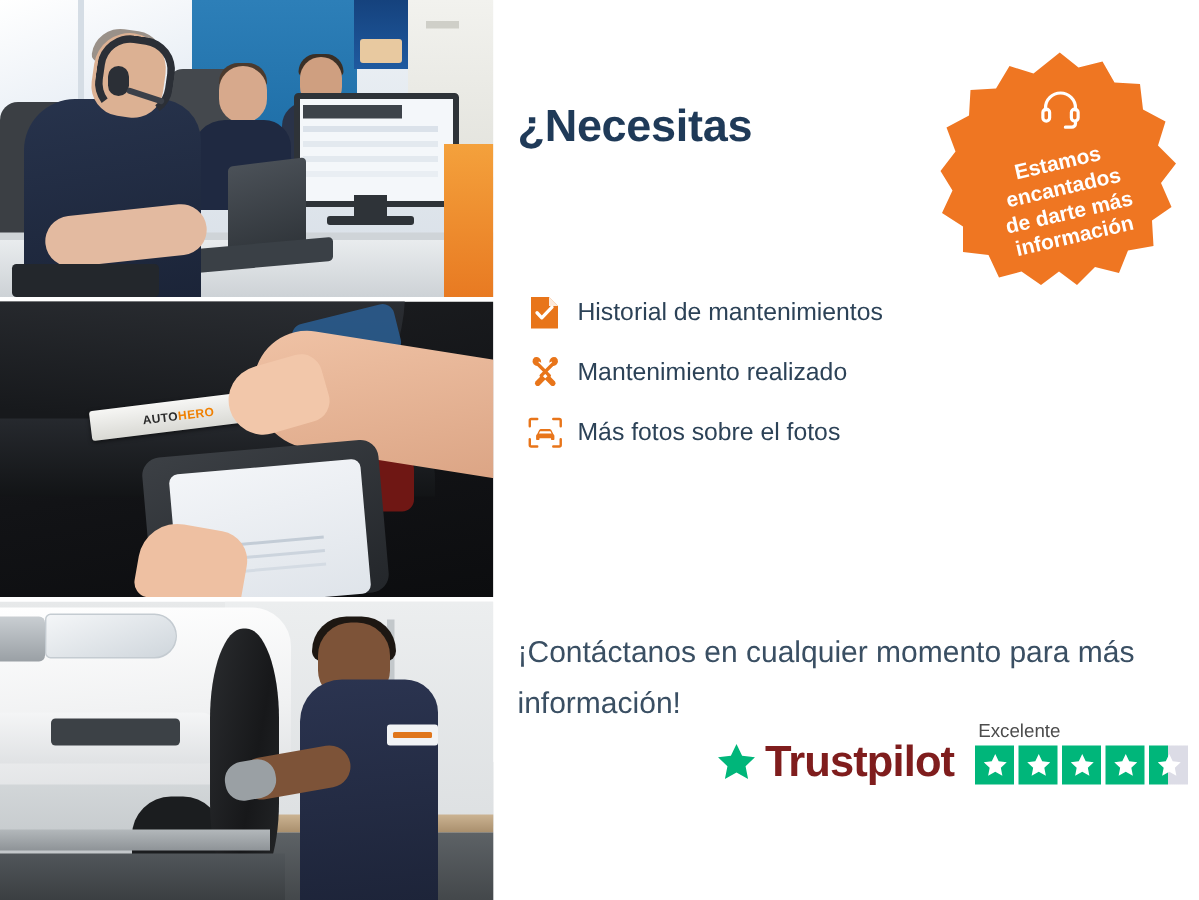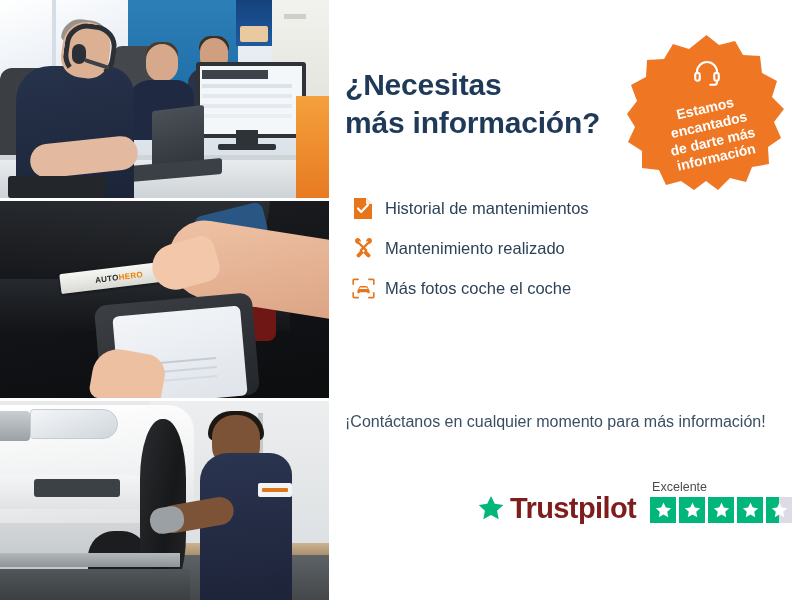--- a/index.html
+++ b/index.html
@@ -438,24 +438,24 @@
     color: #2c4257;
     font-size: 16.5px;
     line-height: 1;
     padding-left: 2px;
   }
 
   
   .contact {
     position: absolute;
     left: 16px;
-    top: 408px;
+    top: 418px;
     width: 430px;
     color: #3a4f63;
-    font-size: 16px;
+    font-size: 20px;
     line-height: 1.72;
   }
 
   
   .trustpilot {
     position: absolute;
     left: 147px;
     top: 478px;
     display: flex;
     align-items: center;
@@ -603,21 +603,20 @@
         <div class="p3-glove"></div>
       </div>
     </div>
 
   </div>
 
   <div class="content">
 
     <div class="headline">
       <div>¿Necesitas</div>
-      <div>más información?</div>
     </div>
 
     <div class="badge">
       <svg width="163" height="163" viewBox="0 0 163 163">
         <path fill="#ef7622" d="
           M81.5 2
           L94 12 L110 8 L118 22 L135 23 L137 40 L152 48 L147 64 L159 76 L149 89
           L156 105 L143 114 L144 131 L127 134 L121 149 L105 145 L93 157 L81 148
           L69 157 L56 148 L41 152 L34 137 L17 135 L17 118 L3 109 L10 94 L2 81
           L12 68 L6 52 L21 44 L22 27 L39 26 L48 11 L64 16 Z"></path>
@@ -672,21 +671,21 @@
             <g stroke="#e8751a" stroke-width="1.7" fill="none" stroke-linecap="round">
               <path d="M1.2 6.5V2.4a1 1 0 0 1 1-1h4.2"></path>
               <path d="M22.8 6.5V2.4a1 1 0 0 0-1-1h-4.2"></path>
               <path d="M1.2 15.5v4.1a1 1 0 0 0 1 1h4.2"></path>
               <path d="M22.8 15.5v4.1a1 1 0 0 1-1 1h-4.2"></path>
             </g>
             <path fill="#e8751a" d="M5.6 13.2c0-.5.3-1 .7-1.2l1.3-2.6c.3-.6.9-1 1.6-1h5.6c.7 0 1.3.4 1.6 1l1.3 2.6c.4.2.7.7.7 1.2v2.2c0 .4-.3.7-.7.7h-1c-.4 0-.7-.3-.7-.7v-.5H8v.5c0 .4-.3.7-.7.7h-1c-.4 0-.7-.3-.7-.7z"></path>
             <path fill="#ffffff" d="M8.4 9.9h7.2l.8 1.7H7.6z"></path>
           </svg>
         </span>
-        <span class="feature-label">Más fotos coche el coche</span>
+        <span class="feature-label">Más fotos sobre el fotos</span>
       </div>
 
 
     </div>
 
     <div class="contact">
       <div>¡Contáctanos en cualquier momento para más información!</div>
     </div>
 
     <div class="trustpilot">

